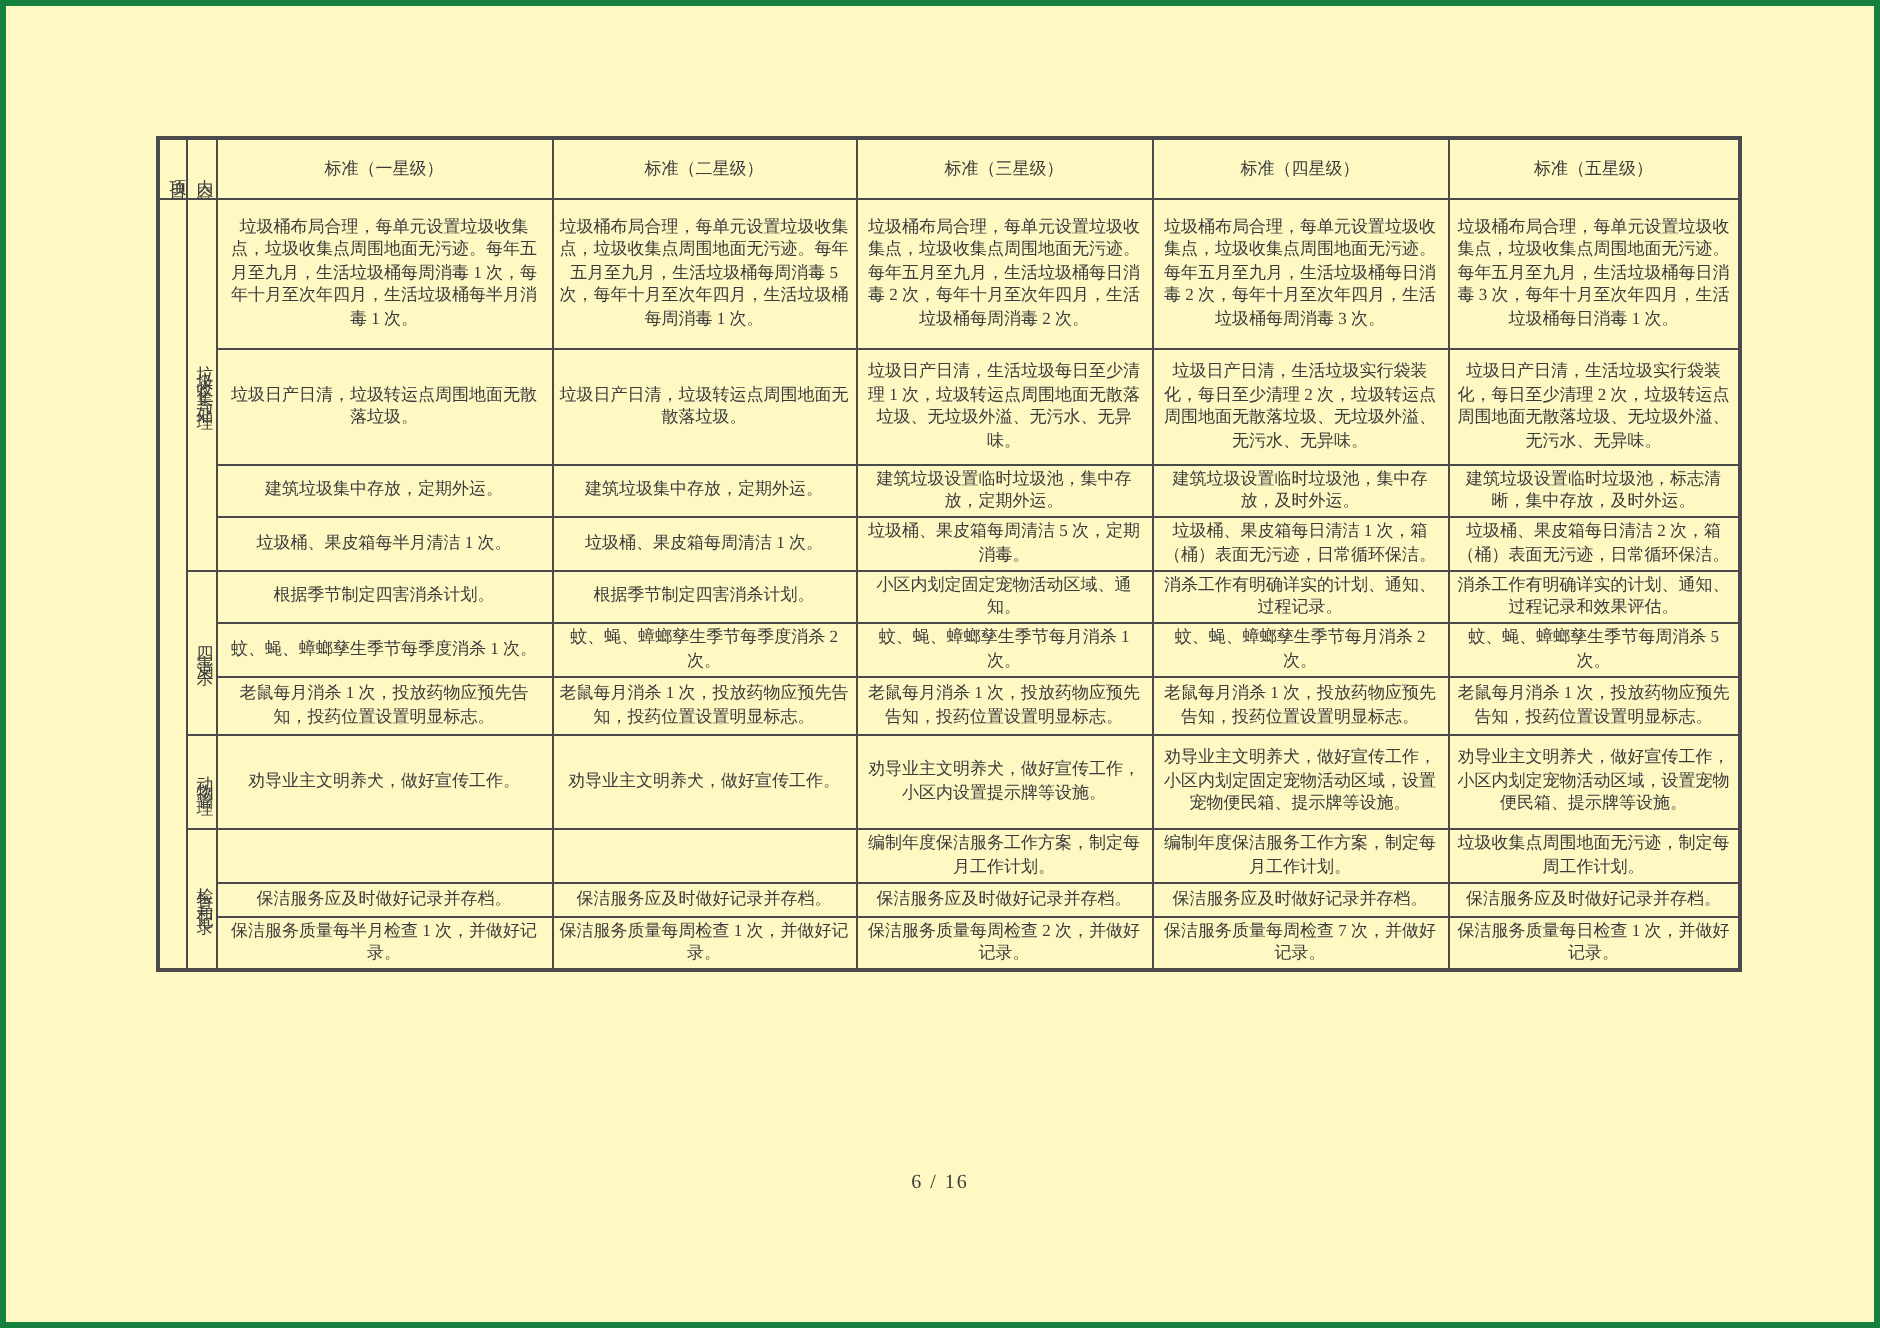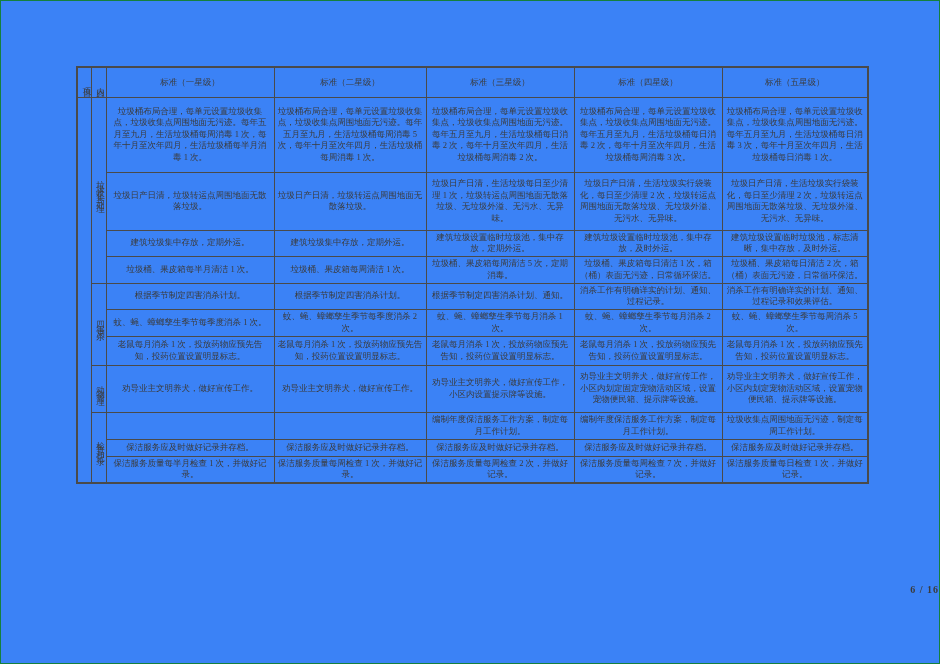--- a/index.html
+++ b/index.html
@@ -5,22 +5,22 @@
   html, body {
     margin: 0;
     padding: 0;
     background: #ffffff;
     font-family: "Liberation Serif", "DejaVu Serif", serif;
   }
   .page {
     position: relative;
     width: 940px;
     height: 664px;
-    background: #3b82f6;
-    border: 1px solid #15803d;
+    background: #fef9c3;
+    border: 3px solid #15803d;
     box-sizing: border-box;
     overflow: hidden;
   }
   table.std {
     position: absolute;
     left: 75px;
     top: 65px;
     width: 791px;
     table-layout: fixed;
     border-collapse: collapse;
@@ -46,23 +46,23 @@
     letter-spacing: 4px;
     font-size: 8.5px;
     color: #3b3b3b;
   }
   th .vtext { letter-spacing: 2px; }
   .page-number {
     position: absolute;
     left: 0;
     top: 583px;
     width: 100%;
-    text-align: right;
+    text-align: center;
     font-size: 10px;
-    font-weight: bold;
+    font-weight: normal;
     color: #3b3b3b;
     letter-spacing: 1px;
   }
 </style>
 </head>
 <body>
 
 <div class="page">
 
   <table class="std">
@@ -115,21 +115,21 @@
       <td>垃圾桶、果皮箱每周清洁 1 次。</td>
       <td>垃圾桶、果皮箱每周清洁 5 次，定期消毒。</td>
       <td>垃圾桶、果皮箱每日清洁 1 次，箱（桶）表面无污迹，日常循环保洁。</td>
       <td>垃圾桶、果皮箱每日清洁 2 次，箱（桶）表面无污迹，日常循环保洁。</td>
     </tr>
 
     <tr style="height:23px">
       <td rowspan="3"><span class="vtext">四害消杀</span></td>
       <td>根据季节制定四害消杀计划。</td>
       <td>根据季节制定四害消杀计划。</td>
-      <td>根据季节制定四害消杀计划、通知。</td>
+      <td>小区内划定固定宠物活动区域、通知。</td>
       <td>消杀工作有明确详实的计划、通知、过程记录。</td>
       <td>消杀工作有明确详实的计划、通知、过程记录和效果评估。</td>
     </tr>
     <tr style="height:27px">
       <td>蚊、蝇、蟑螂孳生季节每季度消杀 1 次。</td>
       <td>蚊、蝇、蟑螂孳生季节每季度消杀 2 次。</td>
       <td>蚊、蝇、蟑螂孳生季节每月消杀 1 次。</td>
       <td>蚊、蝇、蟑螂孳生季节每月消杀 2 次。</td>
       <td>蚊、蝇、蟑螂孳生季节每周消杀 5 次。</td>
     </tr>

